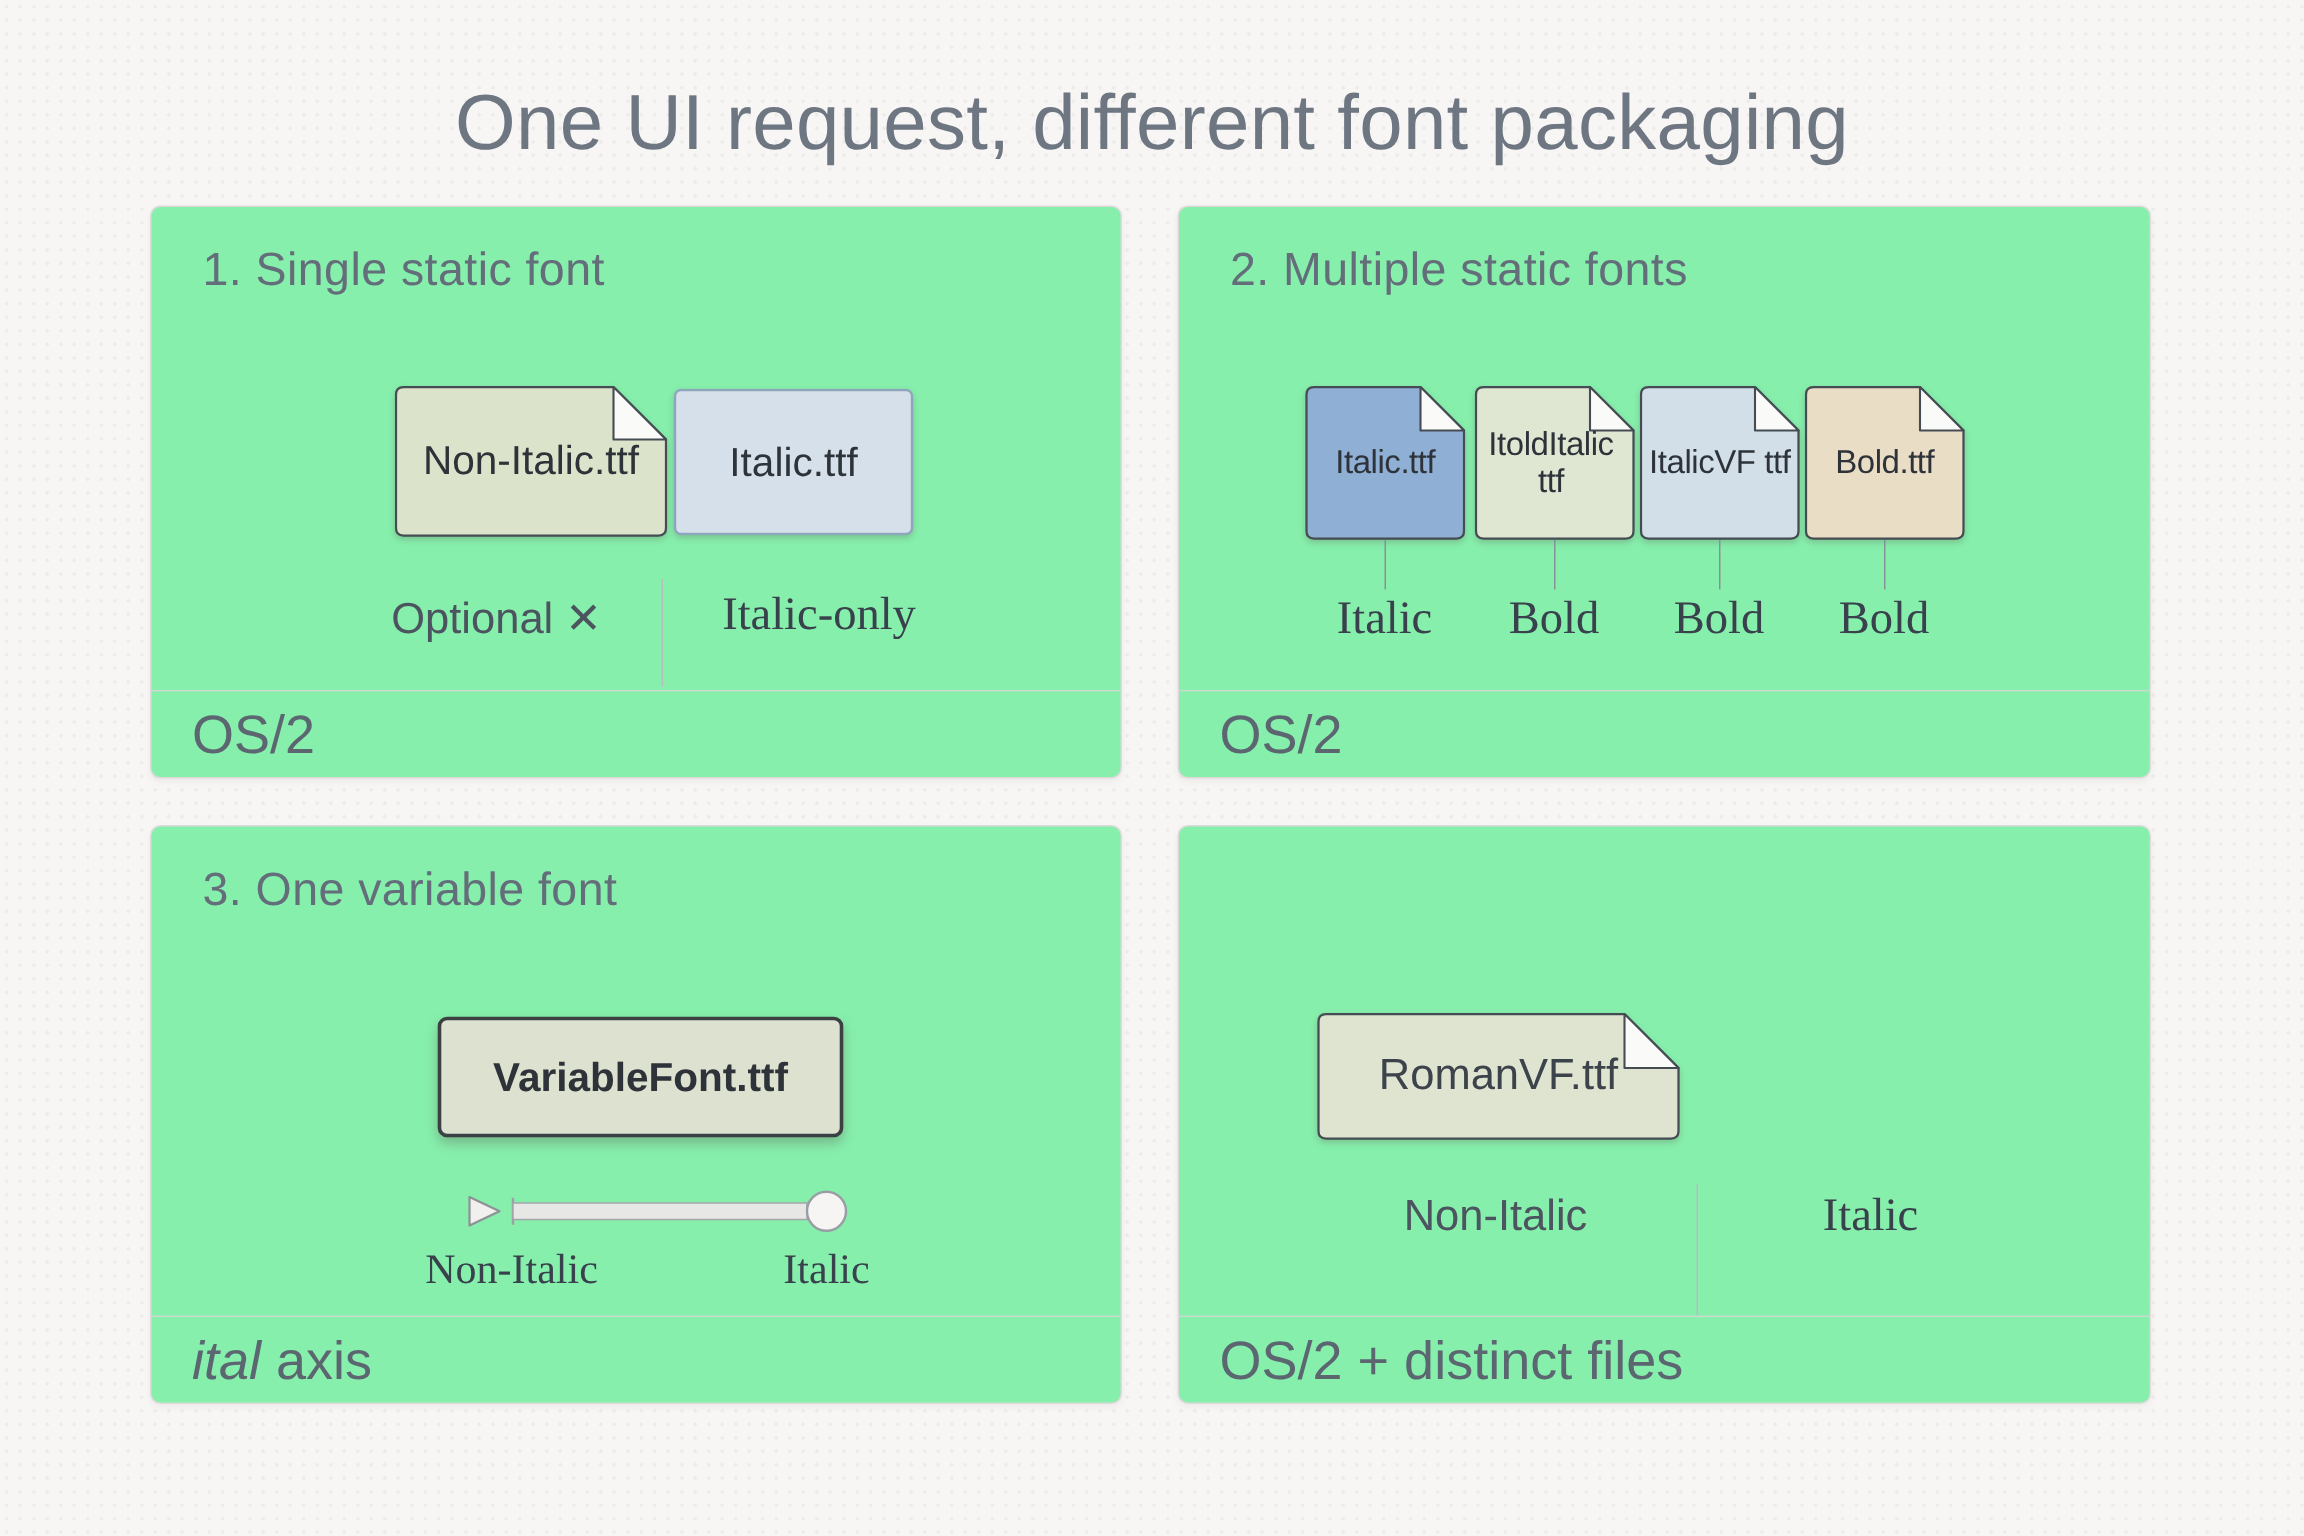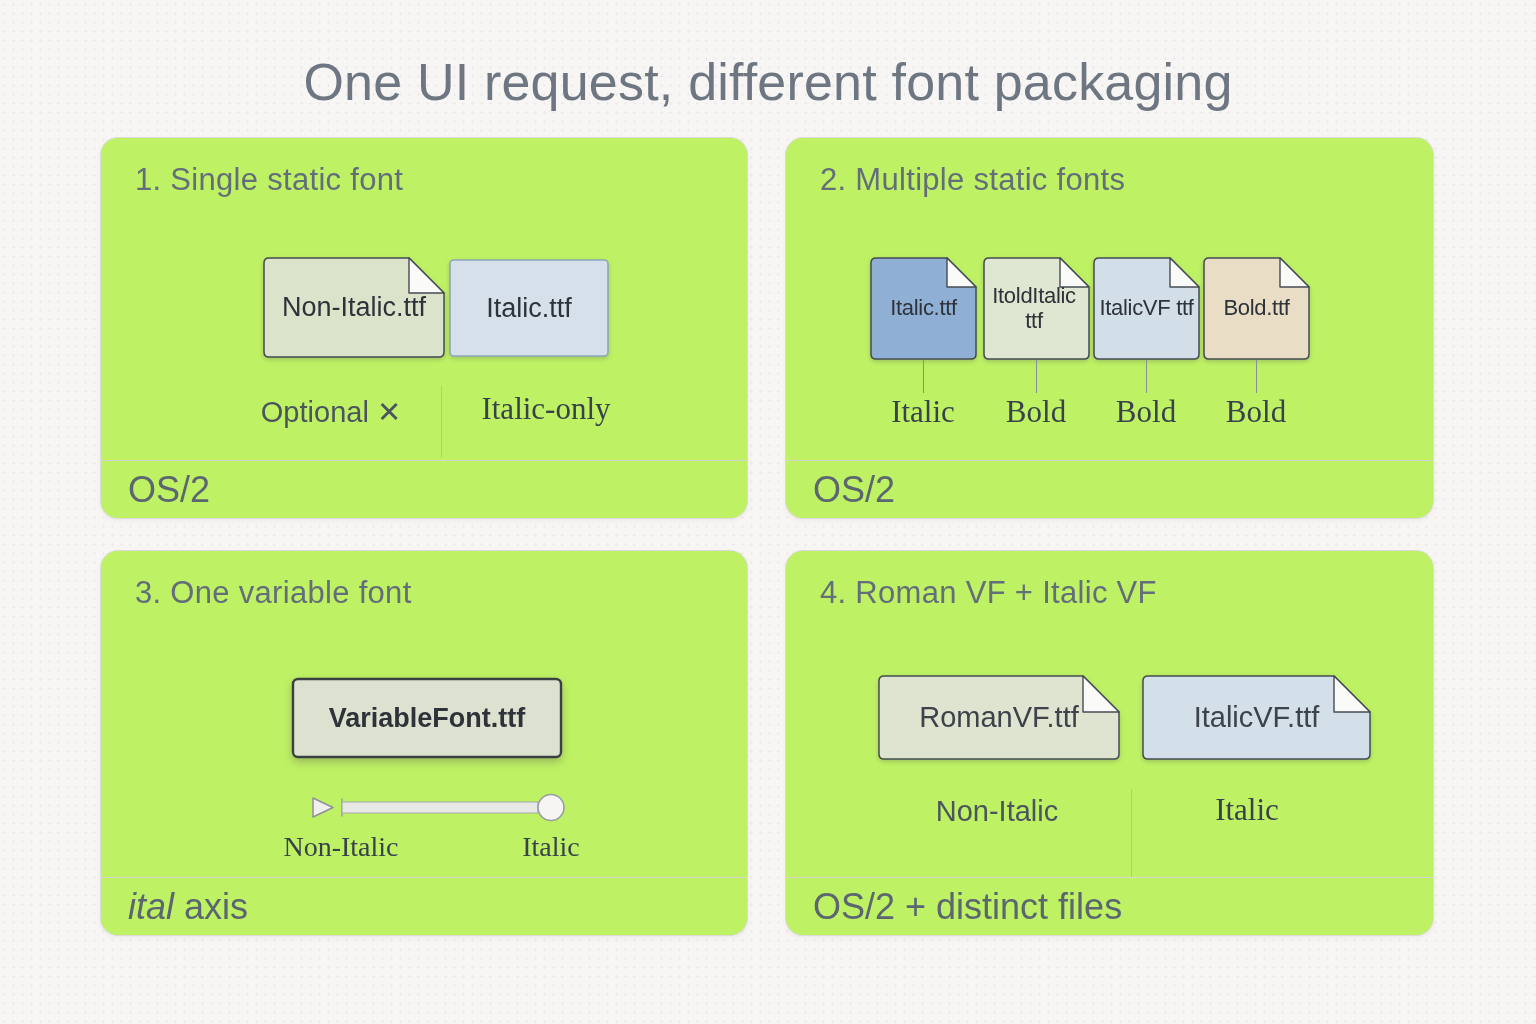--- a/index.html
+++ b/index.html
@@ -10,22 +10,22 @@
     background-image:radial-gradient(rgba(195,190,184,0.20) 1px, transparent 1.3px);
     background-size:9px 9px;
     overflow:hidden;
   }
   .stage{position:relative;width:1536px;height:1024px;}
   .title{
     position:absolute;top:52px;left:0;width:100%;
     text-align:center;font-size:52px;color:#6e7682;letter-spacing:0.2px;
   }
   .panel{
-    position:absolute;background:#bef264;border:1px solid #dcdbd9;
-    border-radius:18px;box-shadow:0 2px 4px rgba(120,120,110,0.08);
+    position:absolute;background:#86efac;border:1px solid #dcdbd9;
+    border-radius:7px;box-shadow:0 2px 4px rgba(120,120,110,0.08);
     box-sizing:border-box;
   }
   .panel-1{left:100px;top:137px;width:648px;height:382px;}
   .panel-2{left:785px;top:137px;width:649px;height:382px;}
   .panel-3{left:100px;top:550px;width:648px;height:386px;}
   .panel-4{left:785px;top:550px;width:649px;height:386px;}
   .panel-heading{
     position:absolute;left:34px;top:24px;font-size:31px;color:#646e7a;letter-spacing:0.3px;
   }
   .panel-footer{
@@ -162,35 +162,27 @@
     </div>
     <span class="slider-label serif-i" style="left:240px;">Non-Italic</span>
     <span class="slider-label serif-i" style="left:450px;">Italic</span>
 
     <div class="panel-footer">
       <i>ital</i>&nbsp;<span>axis</span>
     </div>
   </div>
 
   <div class="panel panel-4">
-    <div class="panel-heading">4. Roman VF + Italic VF</div>
 
     <div class="file" style="left:92px;top:124px;width:242px;height:85px;">
       <svg width="242" height="85" viewBox="0 0 242 85">
         <path class="file-body" d="M6 1 L205 1 L241 37 L241 79 Q241 84 236 84 L6 84 Q1 84 1 79 L1 6 Q1 1 6 1 Z" fill="#dfe4d0"></path>
         <path class="file-flap" d="M205 1 L205 37 L241 37 Z"></path>
       </svg>
       <span class="file-label lbl-29">RomanVF.ttf</span>
-    </div>
-    <div class="file" style="left:356px;top:124px;width:229px;height:85px;">
-      <svg width="229" height="85" viewBox="0 0 229 85">
-        <path class="file-body" d="M6 1 L192 1 L228 37 L228 79 Q228 84 223 84 L6 84 Q1 84 1 79 L1 6 Q1 1 6 1 Z" fill="#d3dfe9"></path>
-        <path class="file-flap" d="M192 1 L192 37 L228 37 Z"></path>
-      </svg>
-      <span class="file-label lbl-29">ItalicVF.ttf</span>
     </div>
 
     <span class="caption caption-sans" style="left:211px;top:244px;">Non-Italic</span>
     <div class="vdivider" style="left:345px;top:238px;height:88px;"></div>
     <span class="caption caption-serif serif-i" style="left:461px;top:241px;">Italic</span>
 
     <div class="panel-footer">
       <span>OS/2 + distinct files</span>
     </div>
   </div>

